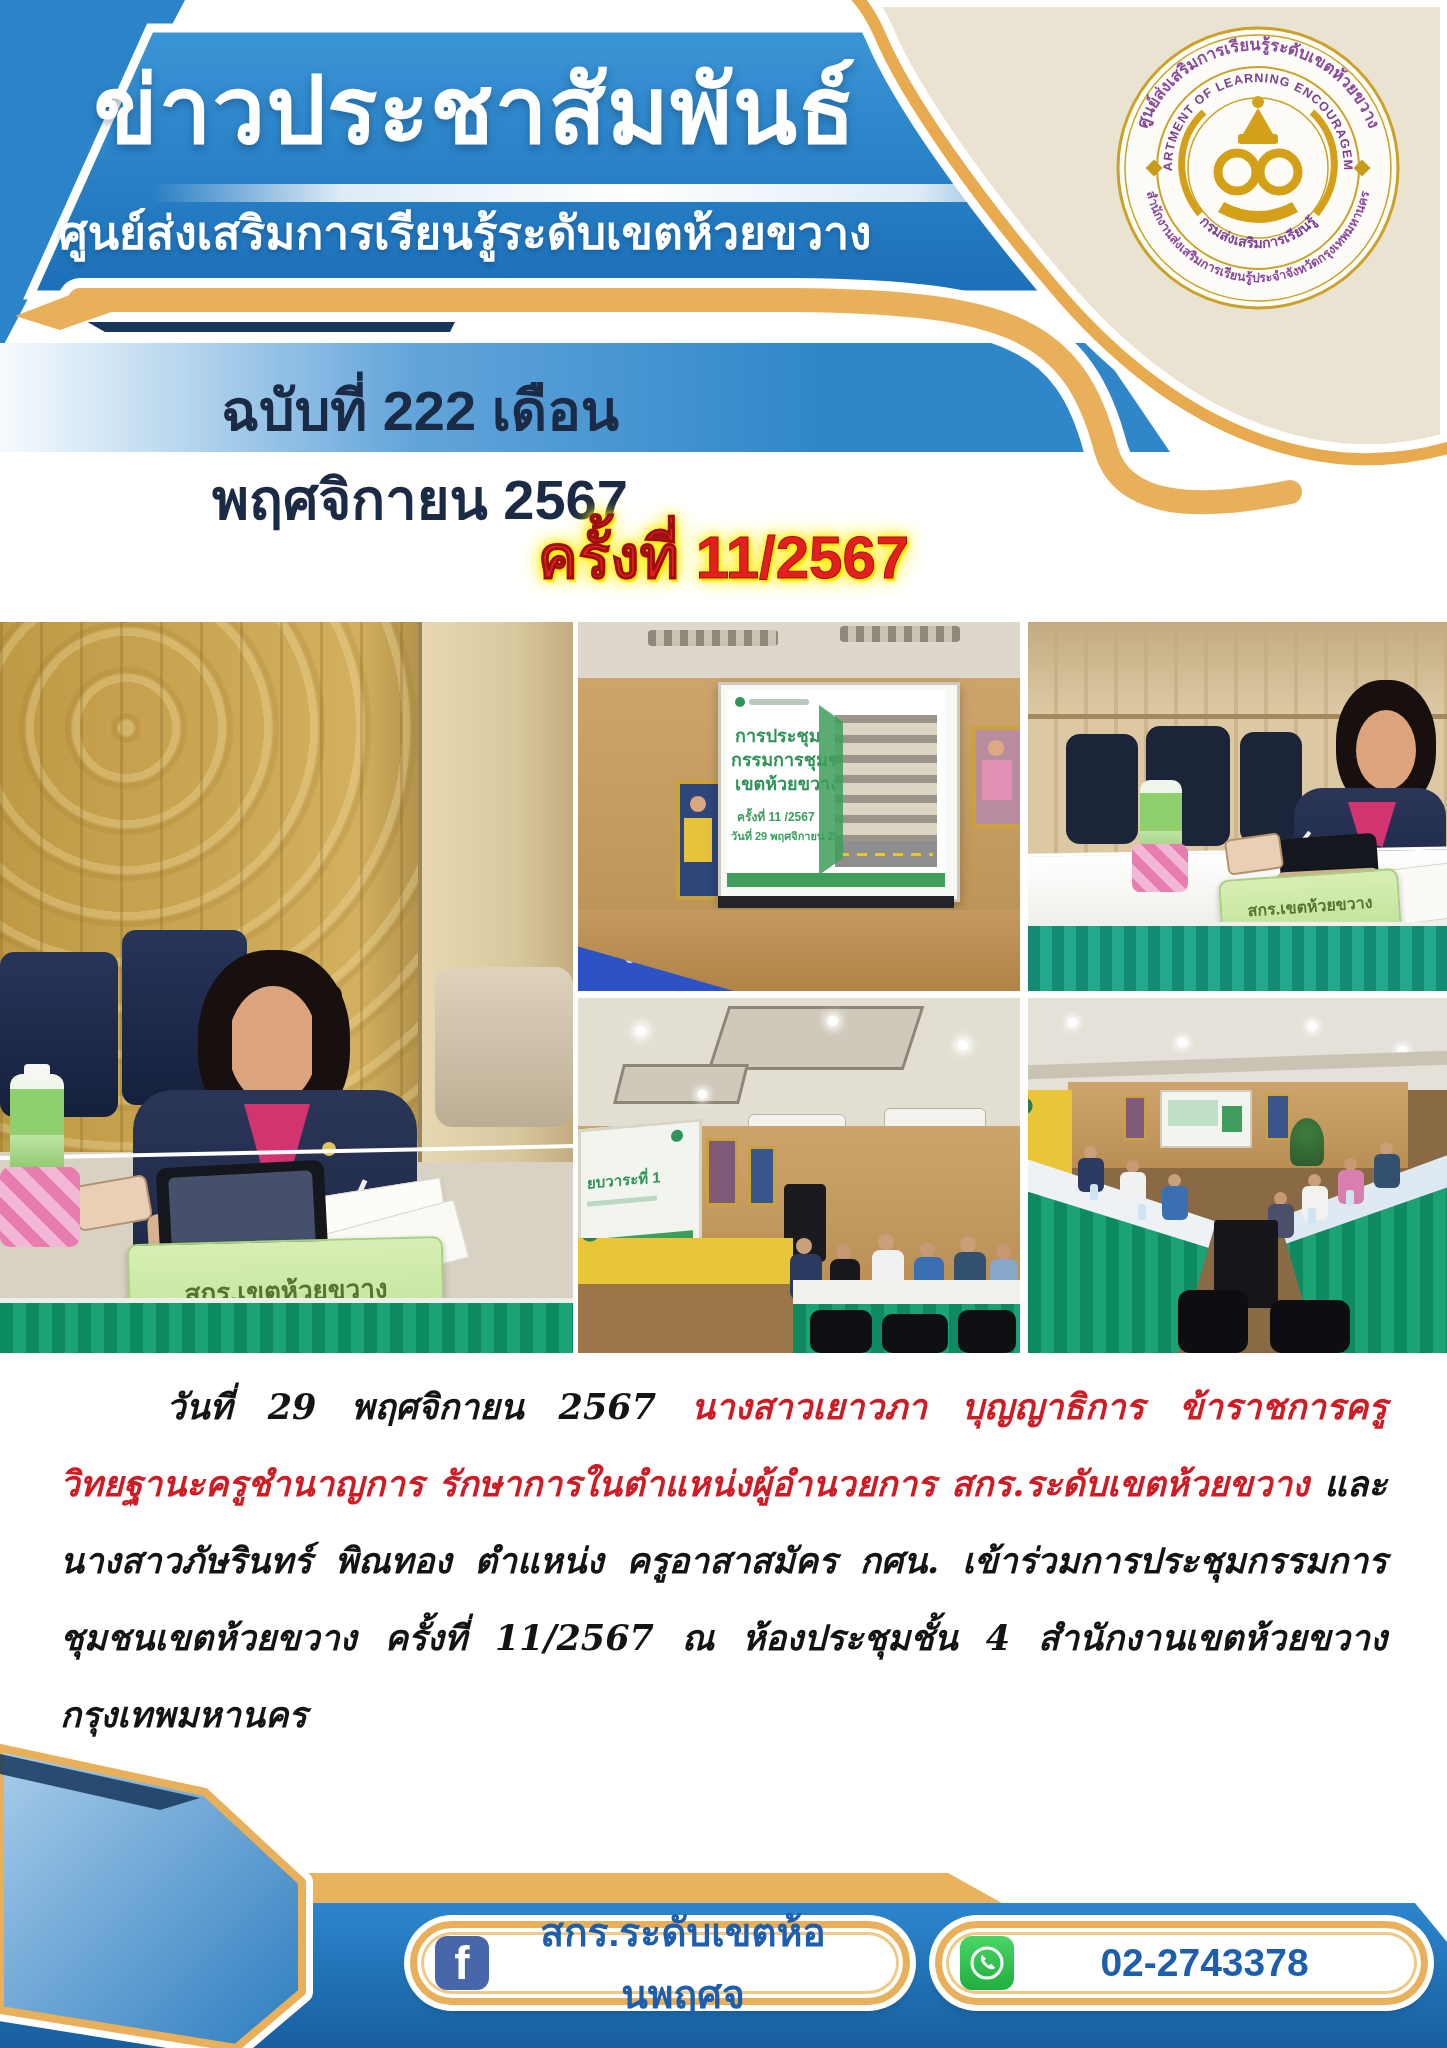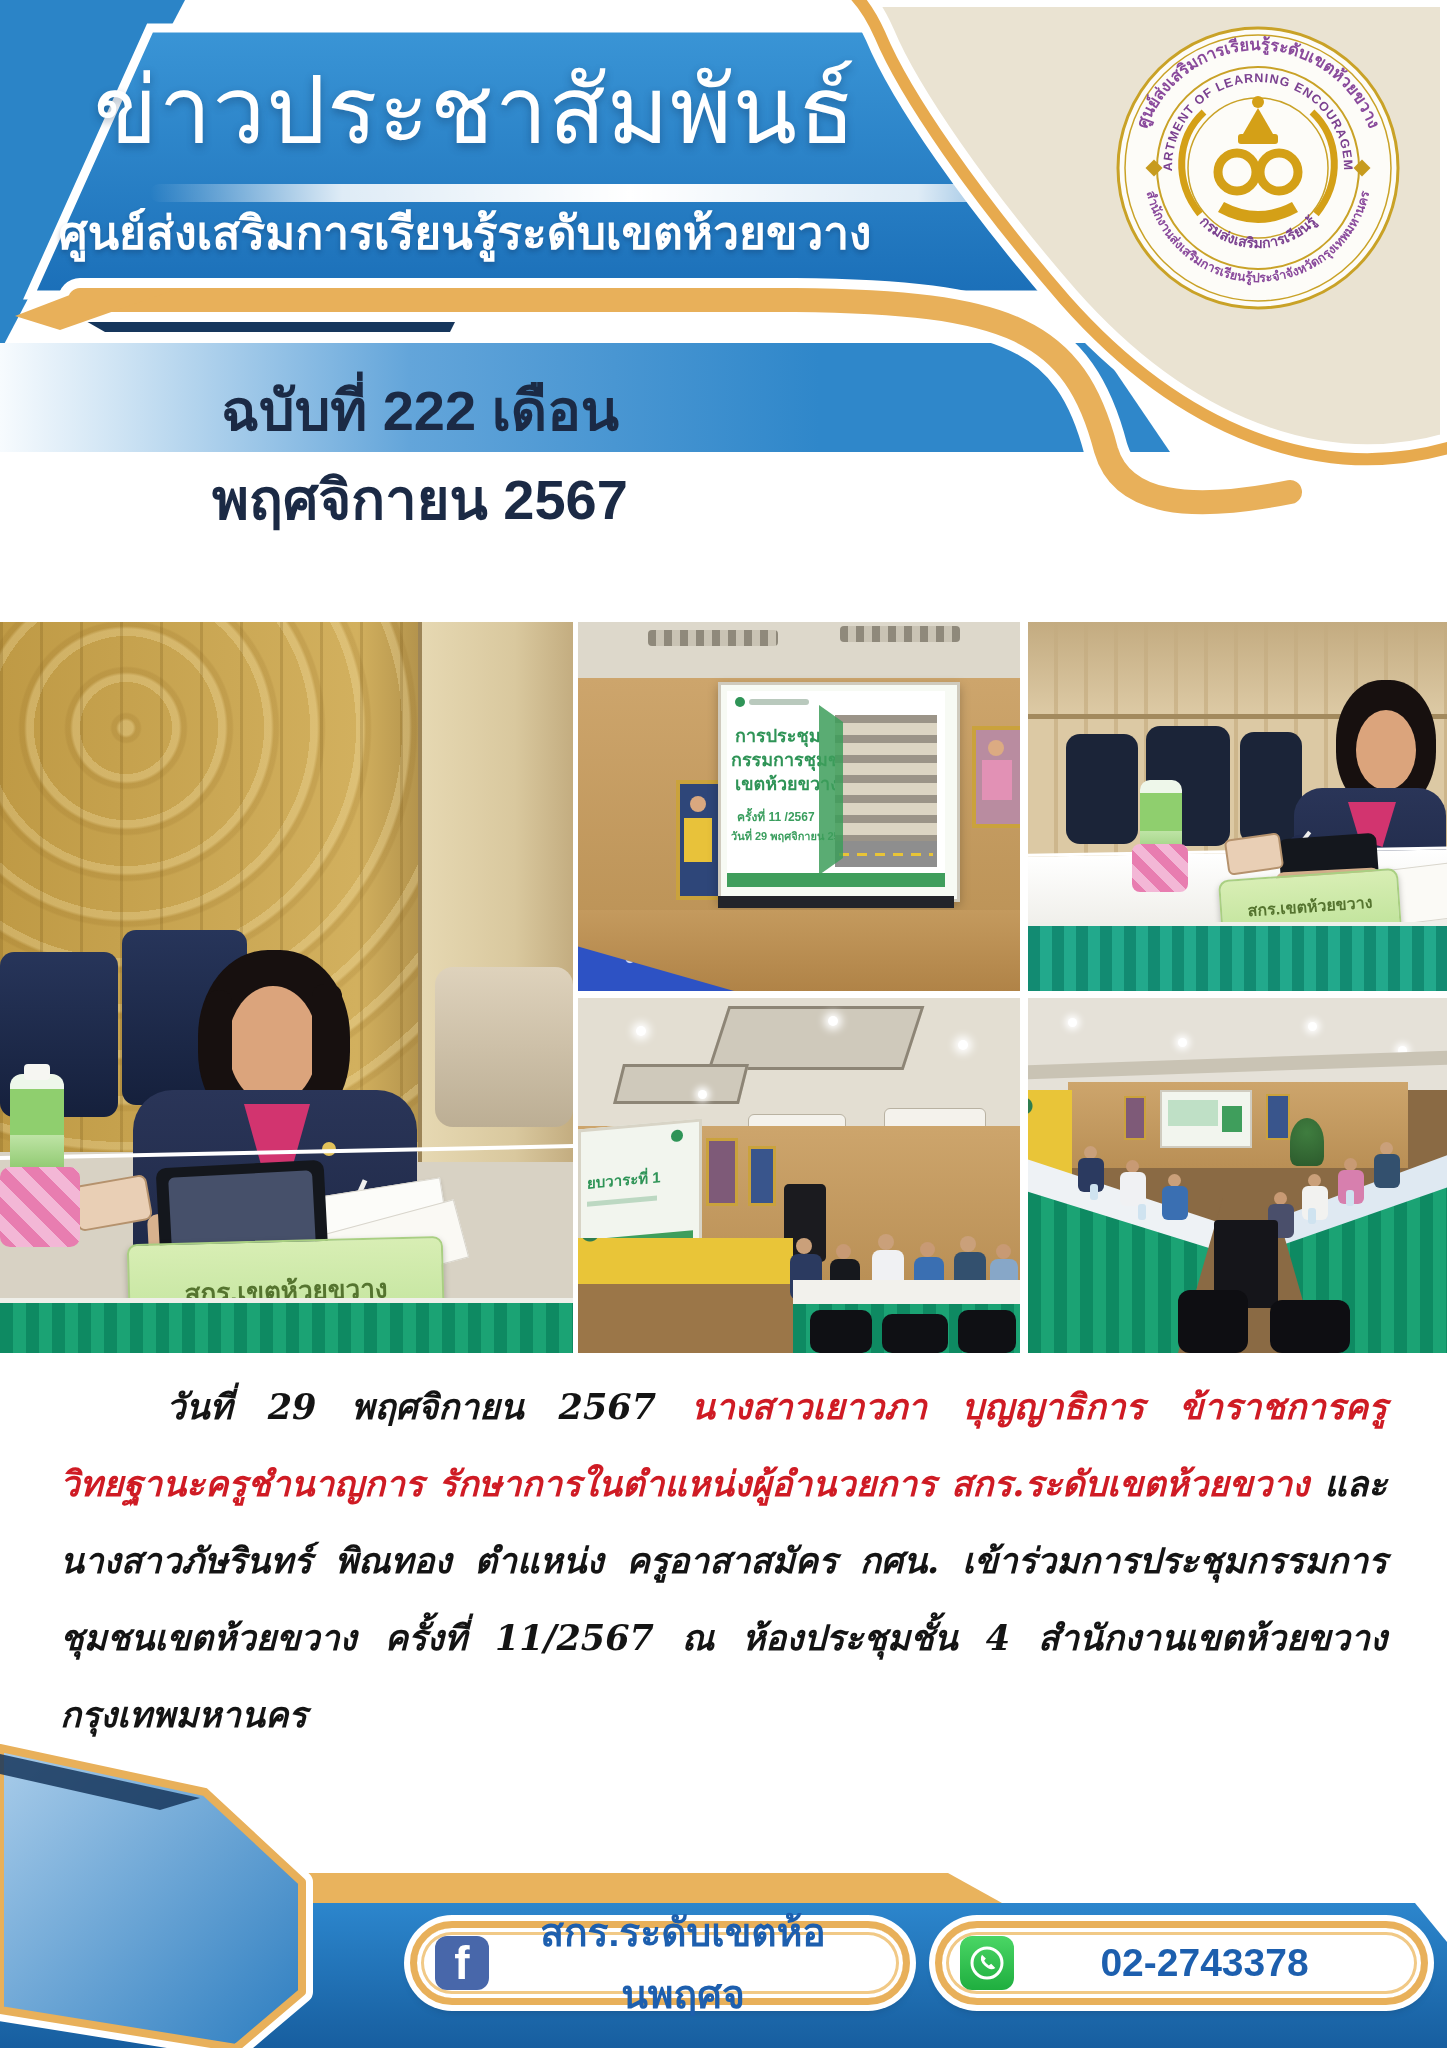--- a/index.html
+++ b/index.html
@@ -3,21 +3,21 @@
 <meta charset="utf-8">
 <style>
   html,body{margin:0;padding:0;background:#fff}
   #page{position:relative;width:1447px;height:2048px;background:#fff;overflow:hidden;
         font-family:"Liberation Sans",sans-serif}
   .abs{position:absolute}
   .ph{position:absolute;overflow:hidden;background:#d8d2c4}
   .ly{position:absolute}
   
   .hdr-title{position:absolute;left:60px;top:52px;width:830px;text-align:center;
-    font-size:94px;font-weight:400;color:#fff;line-height:1.25;
+    font-size:94px;font-weight:700;color:#fff;line-height:1.25;
     text-shadow:0 4px 8px rgba(10,40,80,.35);letter-spacing:1px}
   .hdr-sub{position:absolute;left:40px;top:204px;width:850px;text-align:center;
     font-size:46px;font-weight:700;color:#fff;line-height:1.3;
     text-shadow:0 3px 5px rgba(10,40,80,.3)}
   .issue{position:absolute;left:115px;top:366px;width:610px;text-align:center;
     font-size:56px;font-weight:700;color:#1b2a45}
   .headline{position:absolute;left:0;width:1447px;text-align:center;font-weight:800;
     color:var(--headline_red);
     -webkit-text-stroke:1px #9d0f0f;
     text-shadow:0 0 6px var(--headline_glow),0 0 14px var(--headline_glow),0 0 22px var(--headline_glow),2px 3px 0 var(--headline_glow)}
@@ -134,20 +134,21 @@
         <circle cx="-21" cy="4" r="19" fill="none" stroke="#d4a017" stroke-width="9"></circle>
         <circle cx="21" cy="4" r="19" fill="none" stroke="#d4a017" stroke-width="9"></circle>
         <path d="M-34,34 q34,18 68,0 l6,10 q-40,22 -80,0 Z" fill="#d4a017"></path>
       </g>
     </g>
   </svg>
 
   <div class="hdr-title">ข่าวประชาสัมพันธ์</div>
   <div class="hdr-sub">ศูนย์ส่งเสริมการเรียนรู้ระดับเขตห้วยขวาง</div>
   <div class="issue">ฉบับที่ 222 เดือนพฤศจิกายน 2567</div>
+  <div class="headline hl2">ครั้งที่ 11/2567</div>
 
   <div class="ph" style="left:0;top:622px;width:573px;height:731px">
     <div class="ly" style="left:0;top:0;width:420px;height:530px;
       background:linear-gradient(90deg,#bf9a45,#d2b05e 85%,#b3934c);"></div>
     <div class="ly" style="left:0;top:0;width:420px;height:530px;
       background:repeating-linear-gradient(90deg,rgba(110,80,20,.22) 0 3px,transparent 3px 40px),
       repeating-radial-gradient(circle at 30% 20%, rgba(255,240,190,.25) 0 7px, rgba(140,100,30,.15) 10px 14px, transparent 16px 46px);"></div>
     <div class="ly" style="left:418px;top:0;width:155px;height:540px;
       background:linear-gradient(90deg,#e6d8b2,#d9c89e 60%,#c2ab7e);border-left:4px solid #9d8557"></div>
     <div class="chair ly" style="left:0;top:330px;width:118px;height:165px"></div>

